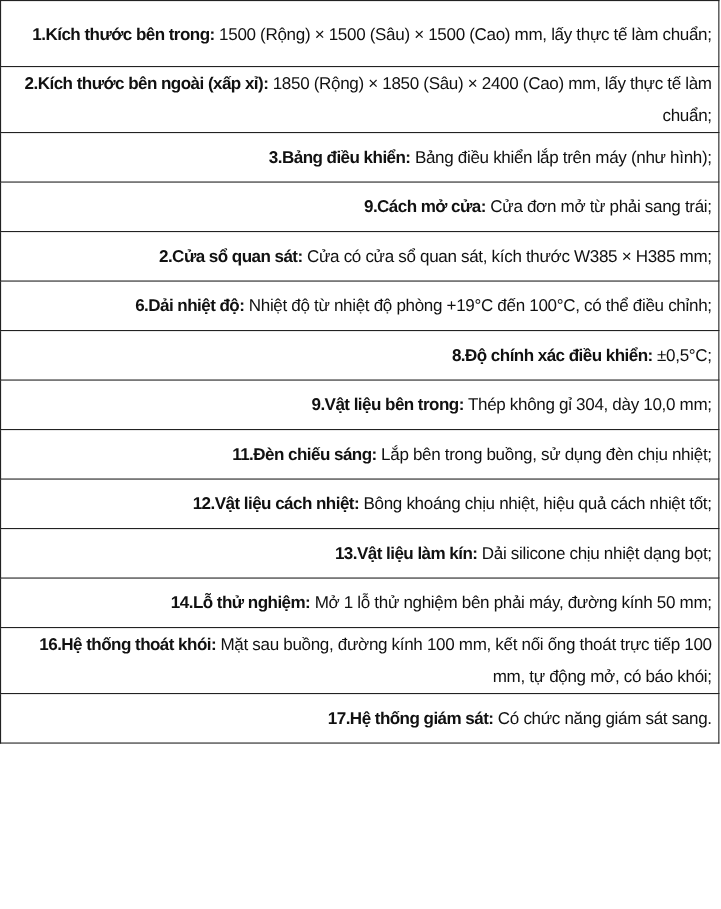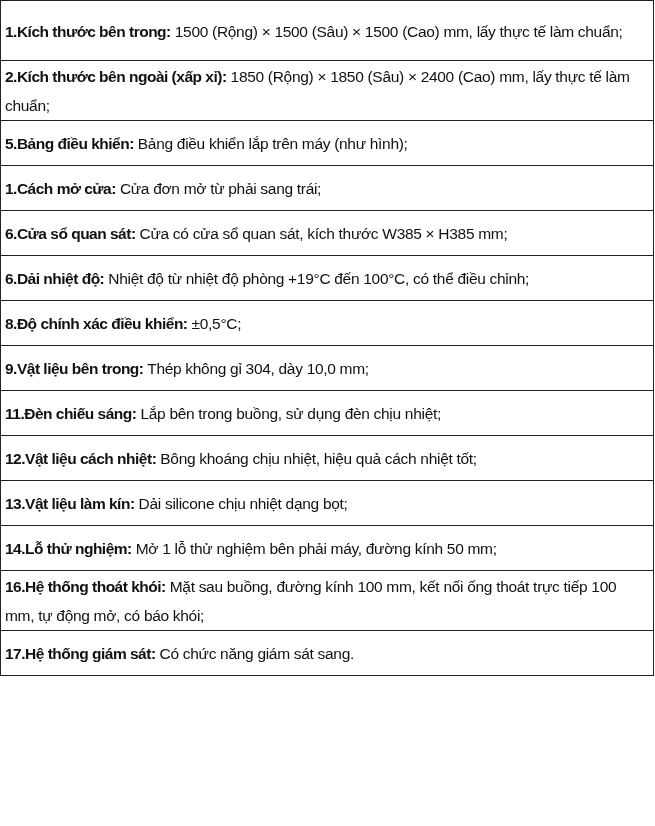--- a/index.html
+++ b/index.html
@@ -11,44 +11,45 @@
       font-family: "Liberation Sans", sans-serif;
       font-size: 15.5px;
       color: #111111;
       letter-spacing: -0.3px;
     }
     .spec-table td {
       border: 1.5px solid #222222;
       padding: 0 6px 0 4px;
       vertical-align: middle;
       line-height: 29px;
+      text-align: right;
     }
     .spec-table tr.single td { height: 44px; }
     .spec-table tr.double td { height: 58px; padding-top: 1px; }
     .label { font-weight: bold; letter-spacing: -0.5px; }
   </style>
 </head>
 <body>
 
 <table class="spec-table">
   <tbody>
     <tr class="double">
         <td><span class="label">1.Kích thước bên trong:</span><span> 1500 (Rộng) × 1500 (Sâu) × 1500 (Cao) mm, lấy thực tế làm chuẩn;</span></td>
       </tr>
     <tr class="double">
         <td><span class="label">2.Kích thước bên ngoài (xấp xỉ):</span><span> 1850 (Rộng) × 1850 (Sâu) × 2400 (Cao) mm, lấy thực tế làm chuẩn;</span></td>
       </tr>
     <tr class="single">
-        <td><span class="label">5.Bảng điều khiển:</span><span> Bảng điều khiển lắp trên máy (như hình);</span></td>
+        <td><span class="label">3.Bảng điều khiển:</span><span> Bảng điều khiển lắp trên máy (như hình);</span></td>
       </tr>
     <tr class="single">
-        <td><span class="label">1.Cách mở cửa:</span><span> Cửa đơn mở từ phải sang trái;</span></td>
+        <td><span class="label">9.Cách mở cửa:</span><span> Cửa đơn mở từ phải sang trái;</span></td>
       </tr>
     <tr class="single">
-        <td><span class="label">6.Cửa sổ quan sát:</span><span> Cửa có cửa sổ quan sát, kích thước W385 × H385 mm;</span></td>
+        <td><span class="label">2.Cửa sổ quan sát:</span><span> Cửa có cửa sổ quan sát, kích thước W385 × H385 mm;</span></td>
       </tr>
     <tr class="single">
         <td><span class="label">6.Dải nhiệt độ:</span><span> Nhiệt độ từ nhiệt độ phòng +19°C đến 100°C, có thể điều chỉnh;</span></td>
       </tr>
     <tr class="single">
         <td><span class="label">8.Độ chính xác điều khiển:</span><span> ±0,5°C;</span></td>
       </tr>
     <tr class="single">
         <td><span class="label">9.Vật liệu bên trong:</span><span> Thép không gỉ 304, dày 10,0 mm;</span></td>
       </tr>

